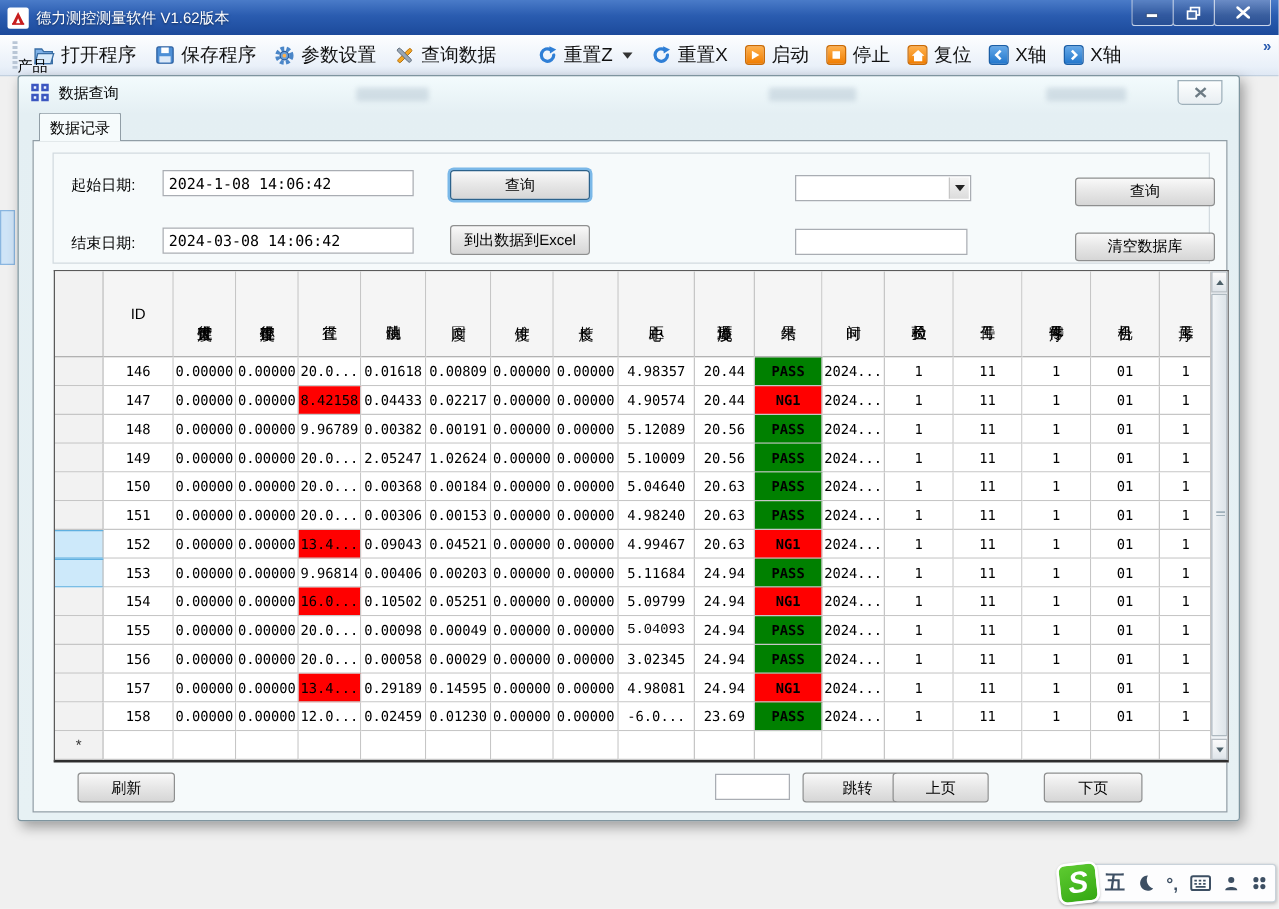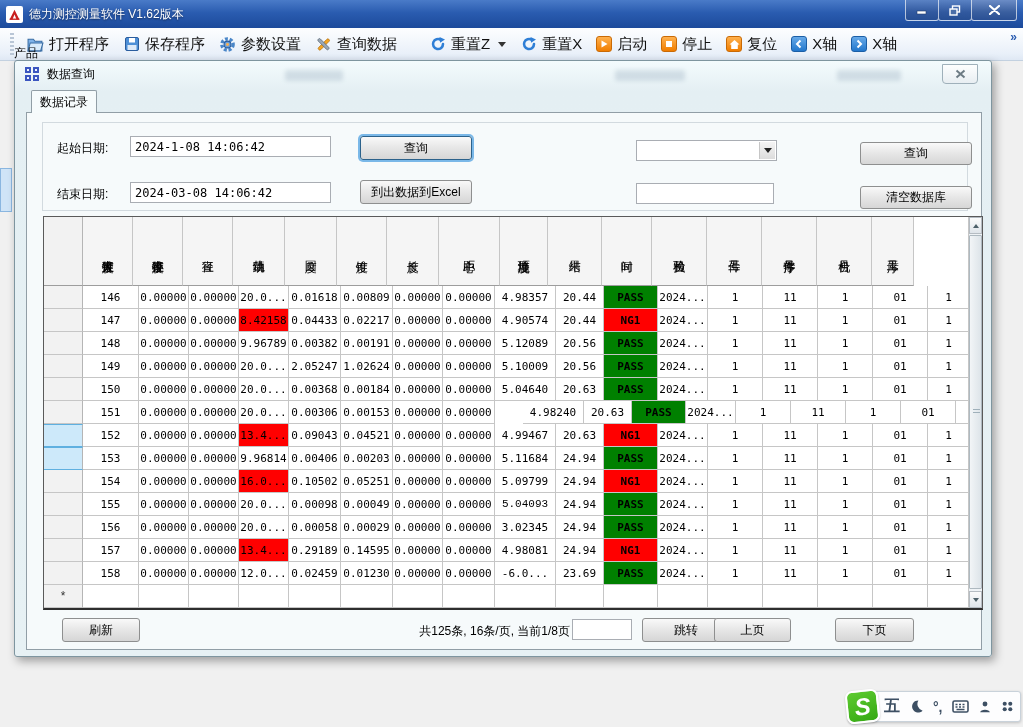--- a/index.html
+++ b/index.html
@@ -311,20 +311,23 @@
         <span>到出数据到Excel</span>
       </div>
       <input class="tinput" style="left: 609px; top: 70px; width: 138px;" value="">
       <div class="btn" style="left:833px; top:73px; width:112px; height:23px;">
         <span>清空数据库</span>
       </div>
 
       <div class="grid">
         <div class="g-head">
             <div class="g-cell g-corner"></div>
+            <div class="g-cell g-hcell" style="width: 56px;">
+              <span>ID</span>
+            </div>
             <div class="g-cell g-hcell" style="width: 50px;">
               <span class="vtext">锥度大直径</span>
             </div>
             <div class="g-cell g-hcell" style="width: 50px;">
               <span class="vtext">锥度小直径</span>
             </div>
             <div class="g-cell g-hcell" style="width: 50px;">
               <span class="vtext">直径</span>
             </div>
             <div class="g-cell g-hcell" style="width: 52px;">
@@ -471,21 +474,21 @@
             <div class="g-row">
               <div class="g-cell g-rowhead"></div>
               <div class="g-cell g-dcell" style="width: 56px;">151</div>
               <div class="g-cell g-dcell" style="width: 50px;">0.00000</div>
               <div class="g-cell g-dcell" style="width: 50px;">0.00000</div>
               <div class="g-cell g-dcell" style="width: 50px;">20.0...</div>
               <div class="g-cell g-dcell" style="width: 52px;">0.00306</div>
               <div class="g-cell g-dcell" style="width: 52px;">0.00153</div>
               <div class="g-cell g-dcell" style="width: 50px;">0.00000</div>
               <div class="g-cell g-dcell" style="width: 52px;">0.00000</div>
-              <div class="g-cell g-dcell" style="width: 61px; margin-left: 28px;">4.98240</div>
+              <div class="g-cell g-dcell" style="width: 61px;">4.98240</div>
               <div class="g-cell g-dcell" style="width: 48px;">20.63</div>
               <div class="g-cell g-dcell pass" style="width: 54px;">PASS</div>
               <div class="g-cell g-dcell" style="width: 50px;">2024...</div>
               <div class="g-cell g-dcell" style="width: 55px;">1</div>
               <div class="g-cell g-dcell" style="width: 55px;">11</div>
               <div class="g-cell g-dcell" style="width: 55px;">1</div>
               <div class="g-cell g-dcell" style="width: 55px;">01</div>
               <div class="g-cell g-dcell" style="width: 42px;">1</div>
             </div>
             <div class="g-row">
@@ -658,21 +661,20 @@
             </div>
           <div class="sbtn down">
               <i class="tri-down"></i>
             </div>
         </div>
       </div>
 
       <div class="btn" style="left:35px; top:505px; width:78px;">
         <span>刷新</span>
       </div>
-      <span class="pager-info" style="left:325px; top:510px; width:218px;">共125条, 16条/页, 当前1/8页</span>
       <input class="tinput" style="left: 545px; top: 506px; width: 60px;" value="">
       <div class="btn" style="left:615px; top:505px; width:76px;padding-left:12px;">
         <span>跳转</span>
       </div>
       <div class="btn" style="left:687px; top:505px; width:77px;">
         <span>上页</span>
       </div>
       <div class="btn" style="left:808px; top:505px; width:79px;">
         <span>下页</span>
       </div>

